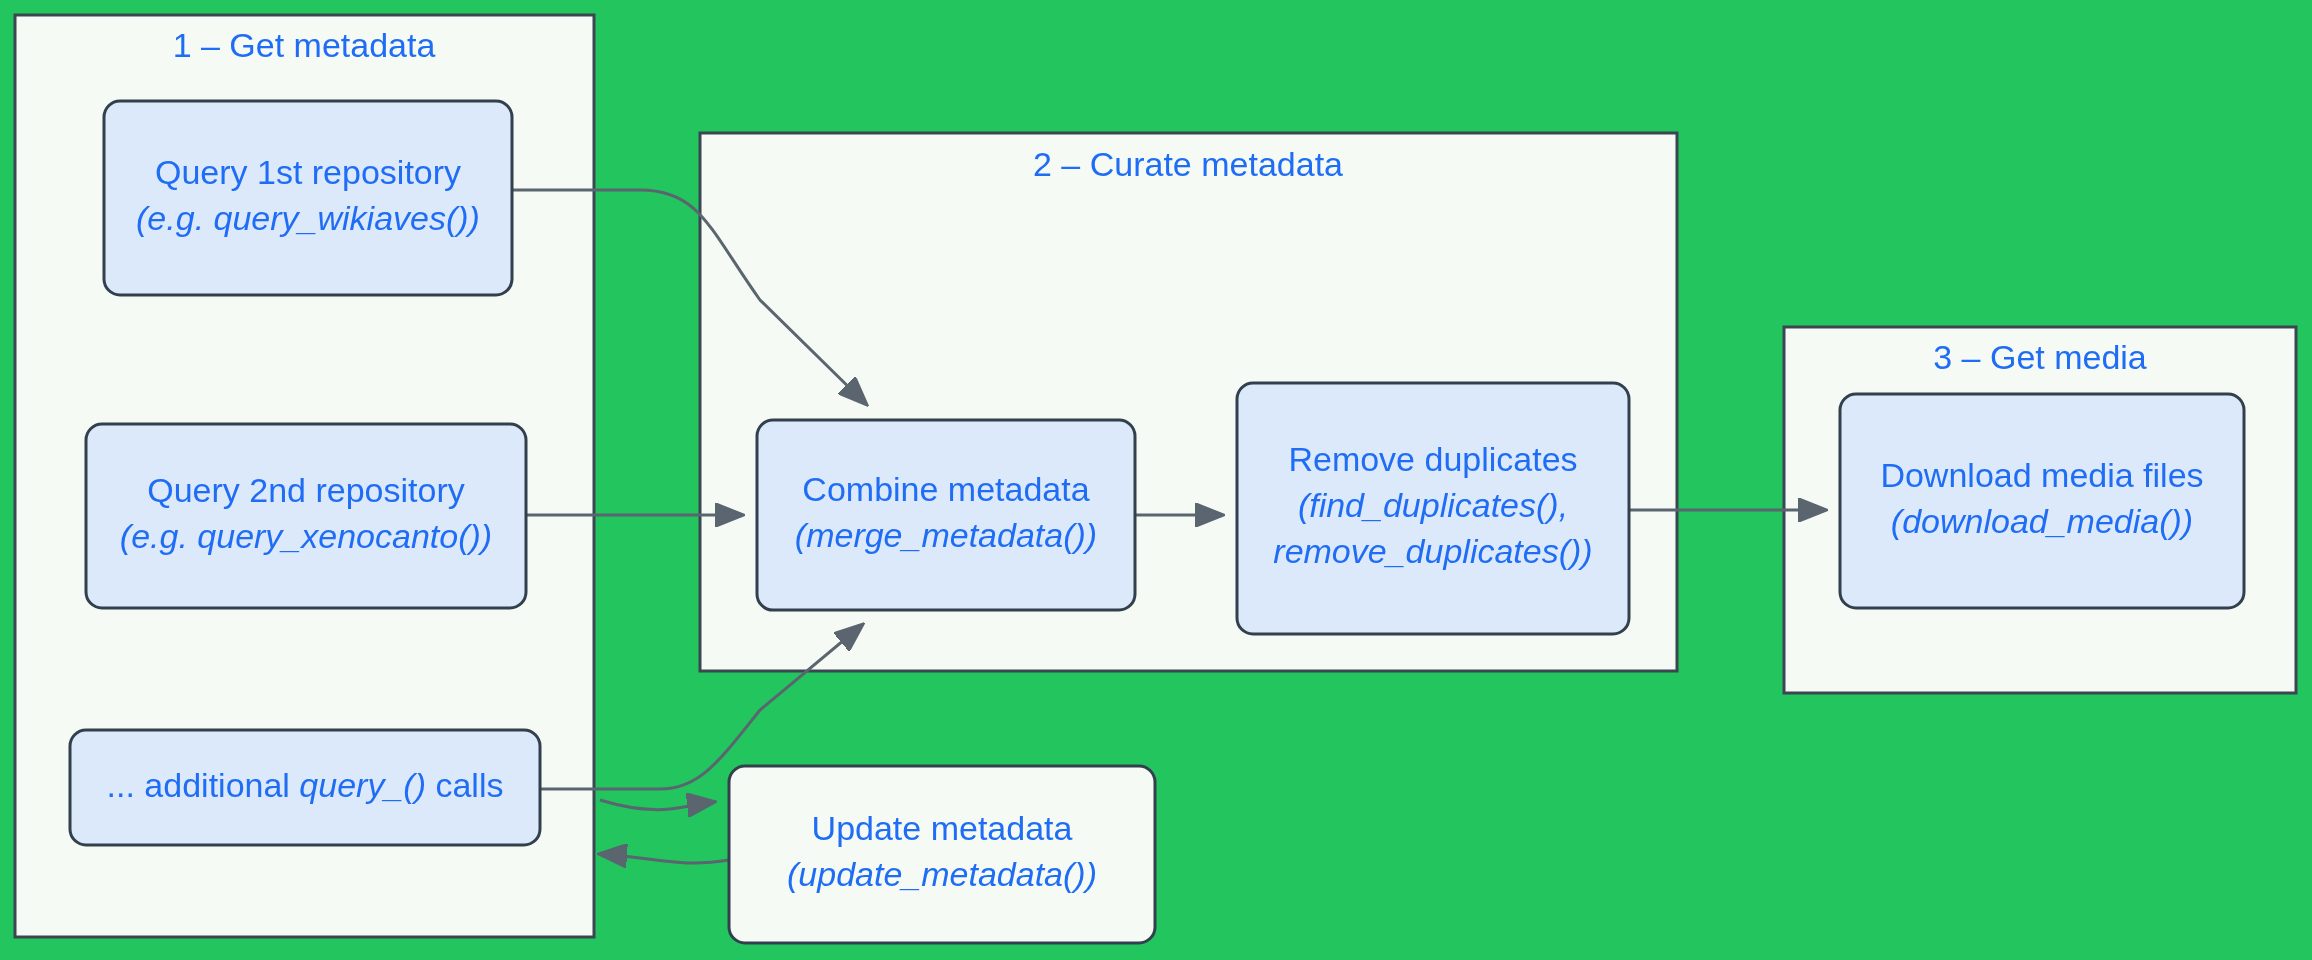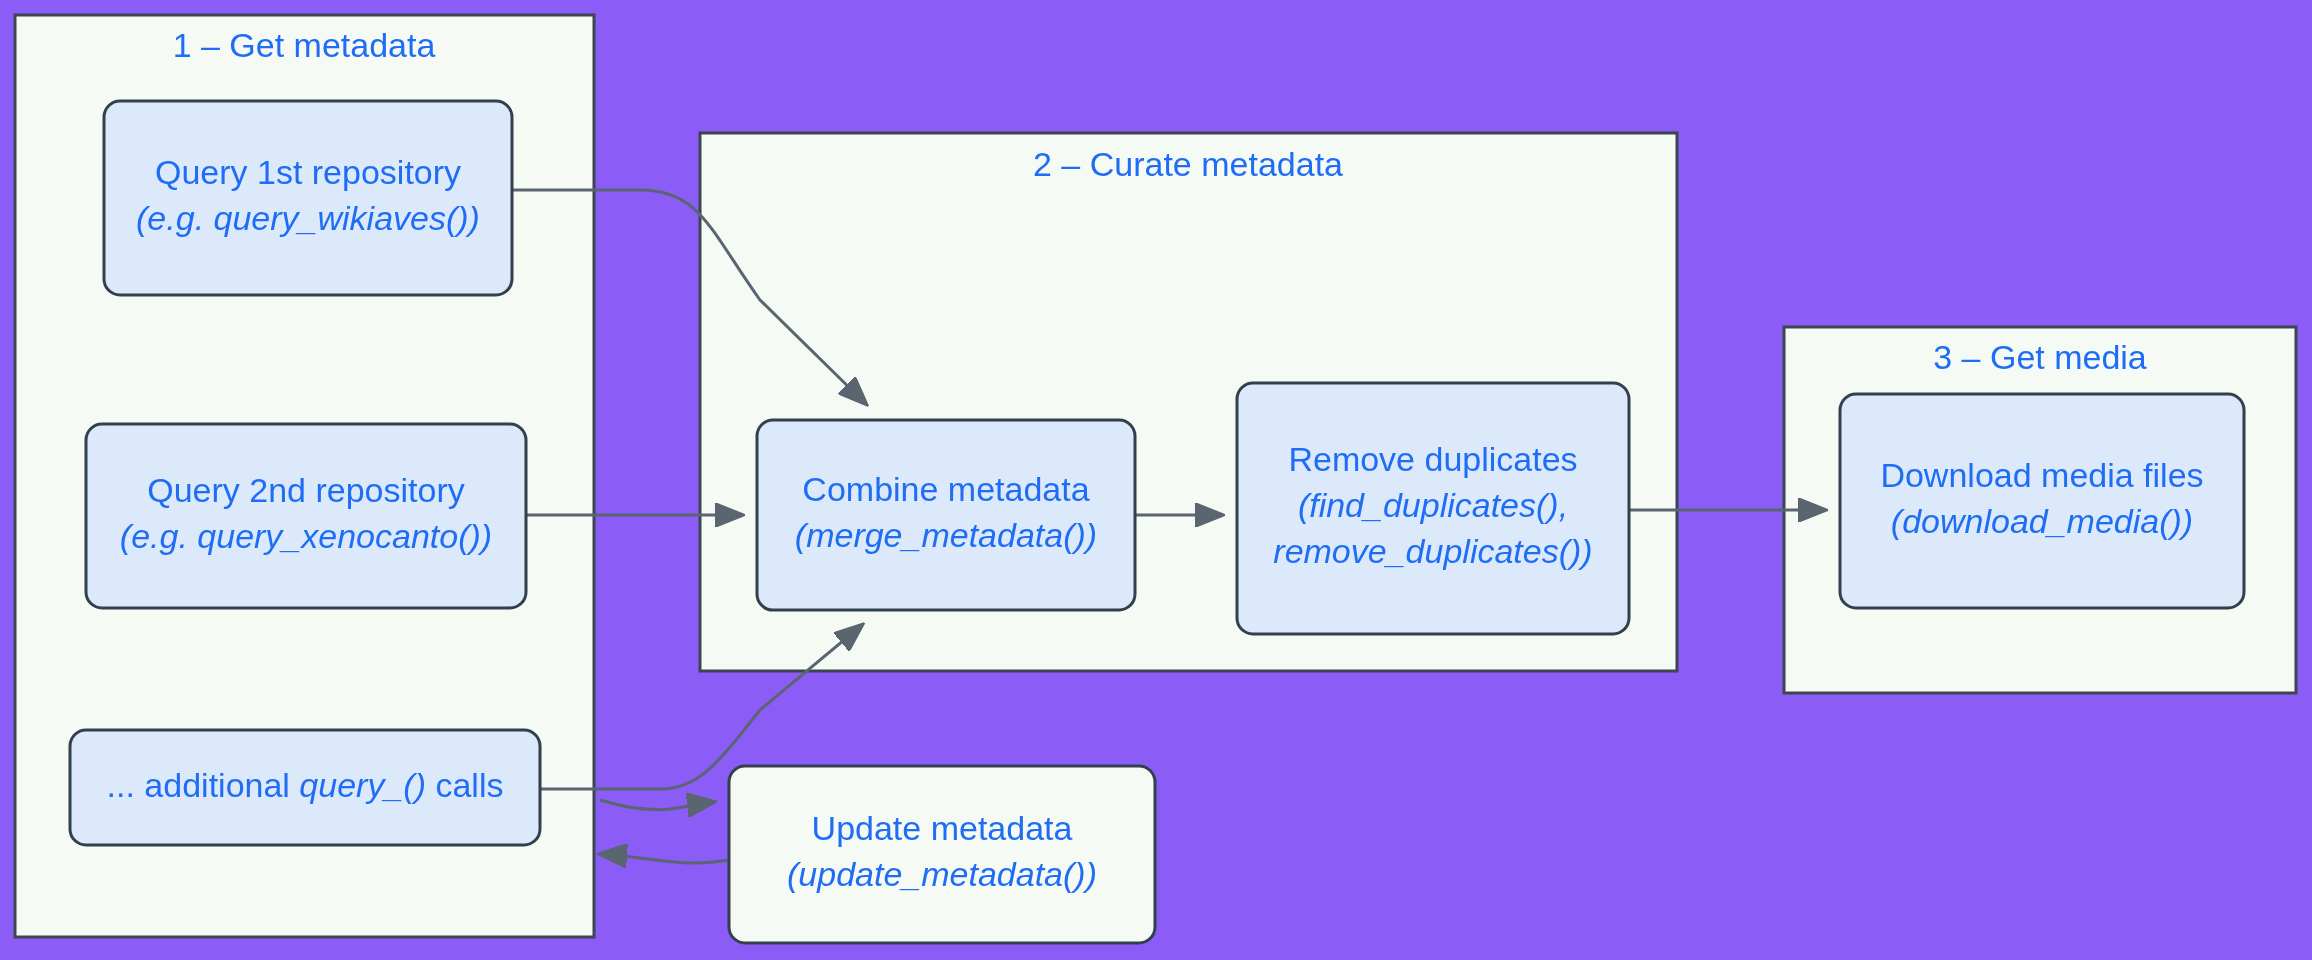--- a/index.html
+++ b/index.html
@@ -4,21 +4,21 @@
 <style>
   html, body {
     margin: 0;
     padding: 0;
     background: #ffffff;
   }
   #stage {
     position: relative;
     width: 2312px;
     height: 960px;
-    background: #8b5cf6;
+    background: #22c55e;
     overflow: hidden;
     font-family: "Liberation Sans", sans-serif;
   }
   #diagram-svg {
     position: absolute;
     left: 0;
     top: 0;
     width: 2312px;
     height: 960px;
   }

